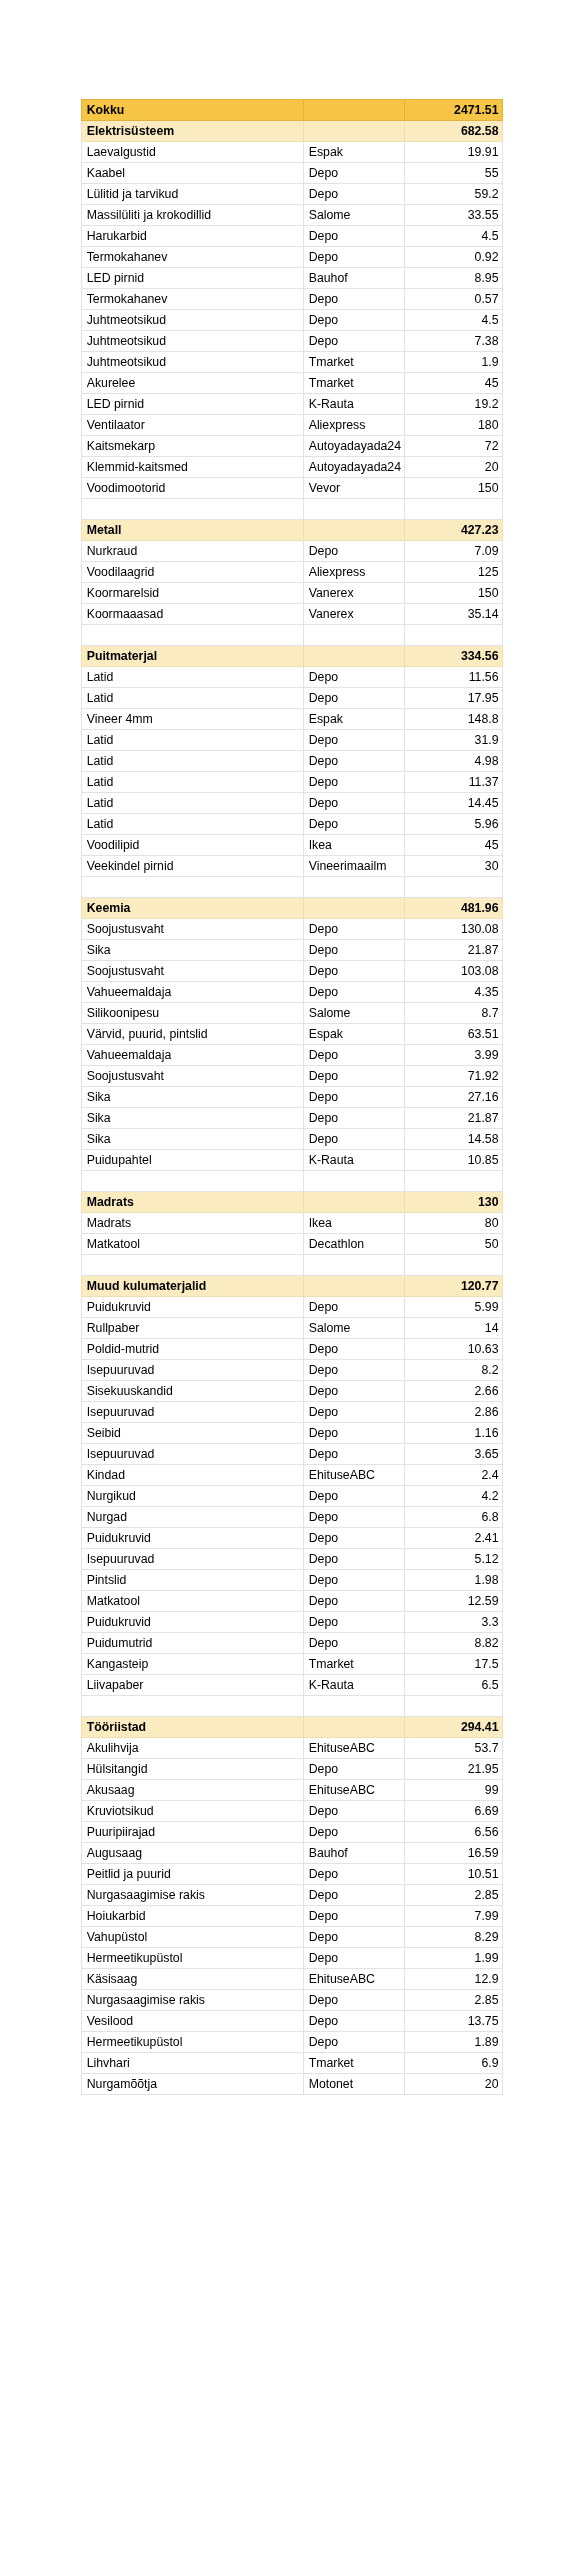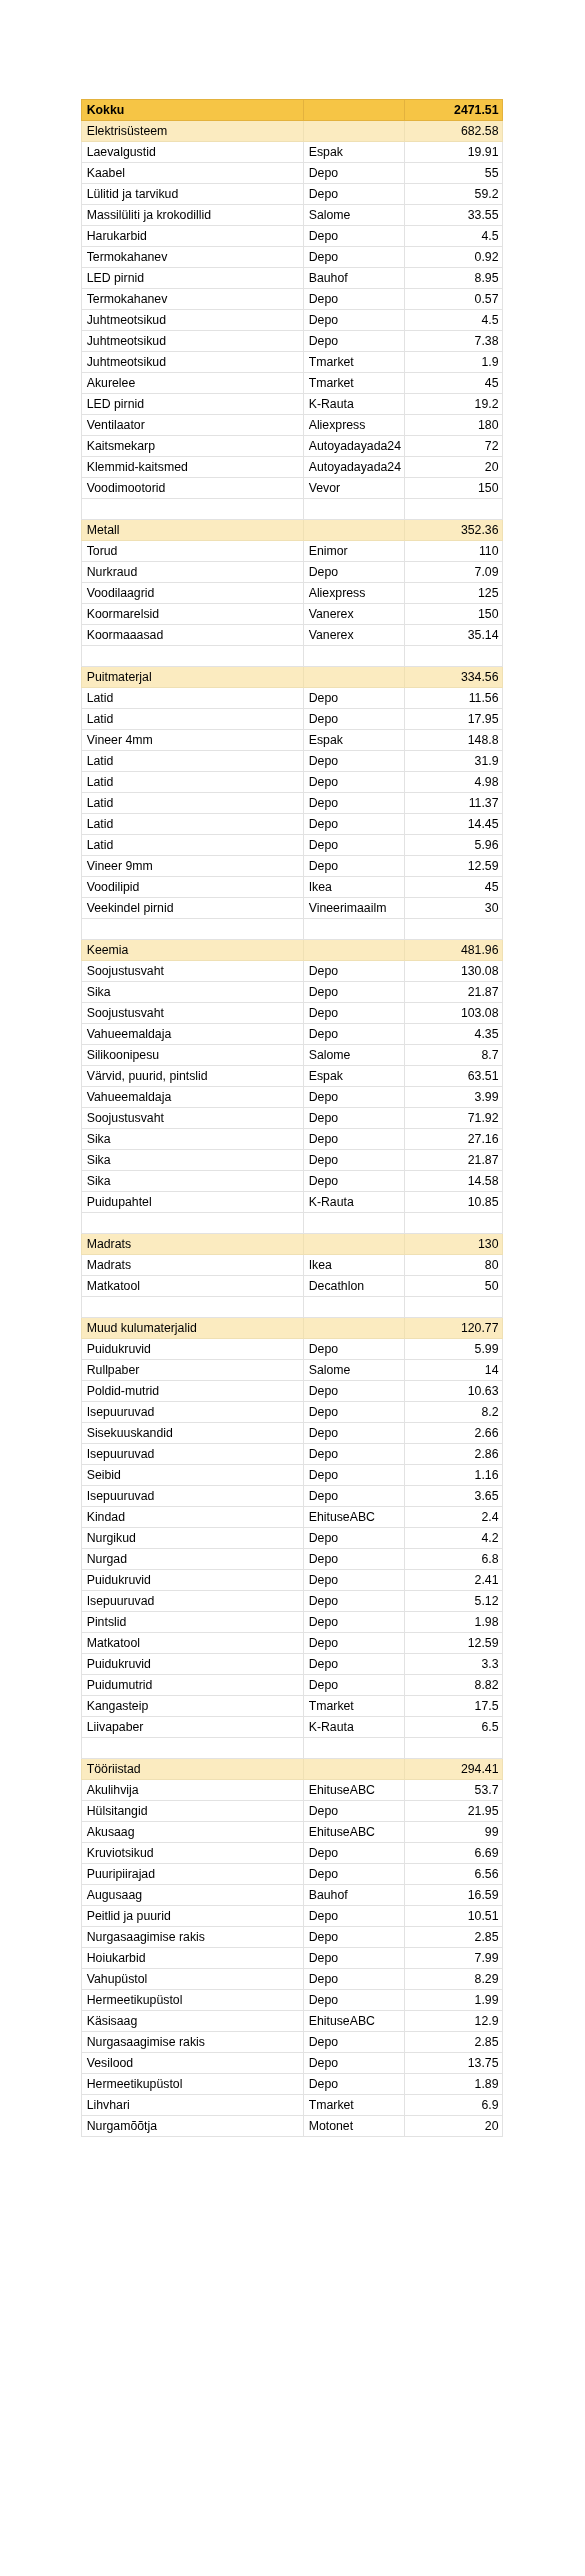--- a/index.html
+++ b/index.html
@@ -41,21 +41,21 @@
   td.c2 { padding-left: 4.7px; }
   td.c3 { text-align: right; padding-right: 3.5px; }
   tr.total td {
     background: var(--total-bg, #f6c545);
     border-color: var(--total-border, #e3b23e);
     font-weight: bold;
   }
   tr.section td {
     background: var(--section-bg, #fbebc0);
     border-color: var(--section-border, #efe0b4);
-    font-weight: normal;
+    font-weight: bold;
   }
 </style>
 </head>
 <body>
 
 <div class="sheet">
   <table>
     <colgroup>
       <col class="c1">
       <col class="c2">
@@ -158,26 +158,21 @@
           <td class="c3">150</td>
         </tr>
         <tr class="sep">
           <td class="c1"></td>
           <td class="c2"></td>
           <td class="c3"></td>
         </tr>
         <tr class="section">
           <td class="c1">Metall</td>
           <td class="c2"></td>
-          <td class="c3">352.36</td>
-        </tr>
-        <tr class="item">
-          <td class="c1">Torud</td>
-          <td class="c2">Enimor</td>
-          <td class="c3">110</td>
+          <td class="c3">427.23</td>
         </tr>
         <tr class="item">
           <td class="c1">Nurkraud</td>
           <td class="c2">Depo</td>
           <td class="c3">7.09</td>
         </tr>
         <tr class="item">
           <td class="c1">Voodilaagrid</td>
           <td class="c2">Aliexpress</td>
           <td class="c3">125</td>
@@ -234,25 +229,20 @@
         </tr>
         <tr class="item">
           <td class="c1">Latid</td>
           <td class="c2">Depo</td>
           <td class="c3">14.45</td>
         </tr>
         <tr class="item">
           <td class="c1">Latid</td>
           <td class="c2">Depo</td>
           <td class="c3">5.96</td>
-        </tr>
-        <tr class="item">
-          <td class="c1">Vineer 9mm</td>
-          <td class="c2">Depo</td>
-          <td class="c3">12.59</td>
         </tr>
         <tr class="item">
           <td class="c1">Voodilipid</td>
           <td class="c2">Ikea</td>
           <td class="c3">45</td>
         </tr>
         <tr class="item">
           <td class="c1">Veekindel pirnid</td>
           <td class="c2">Vineerimaailm</td>
           <td class="c3">30</td>

